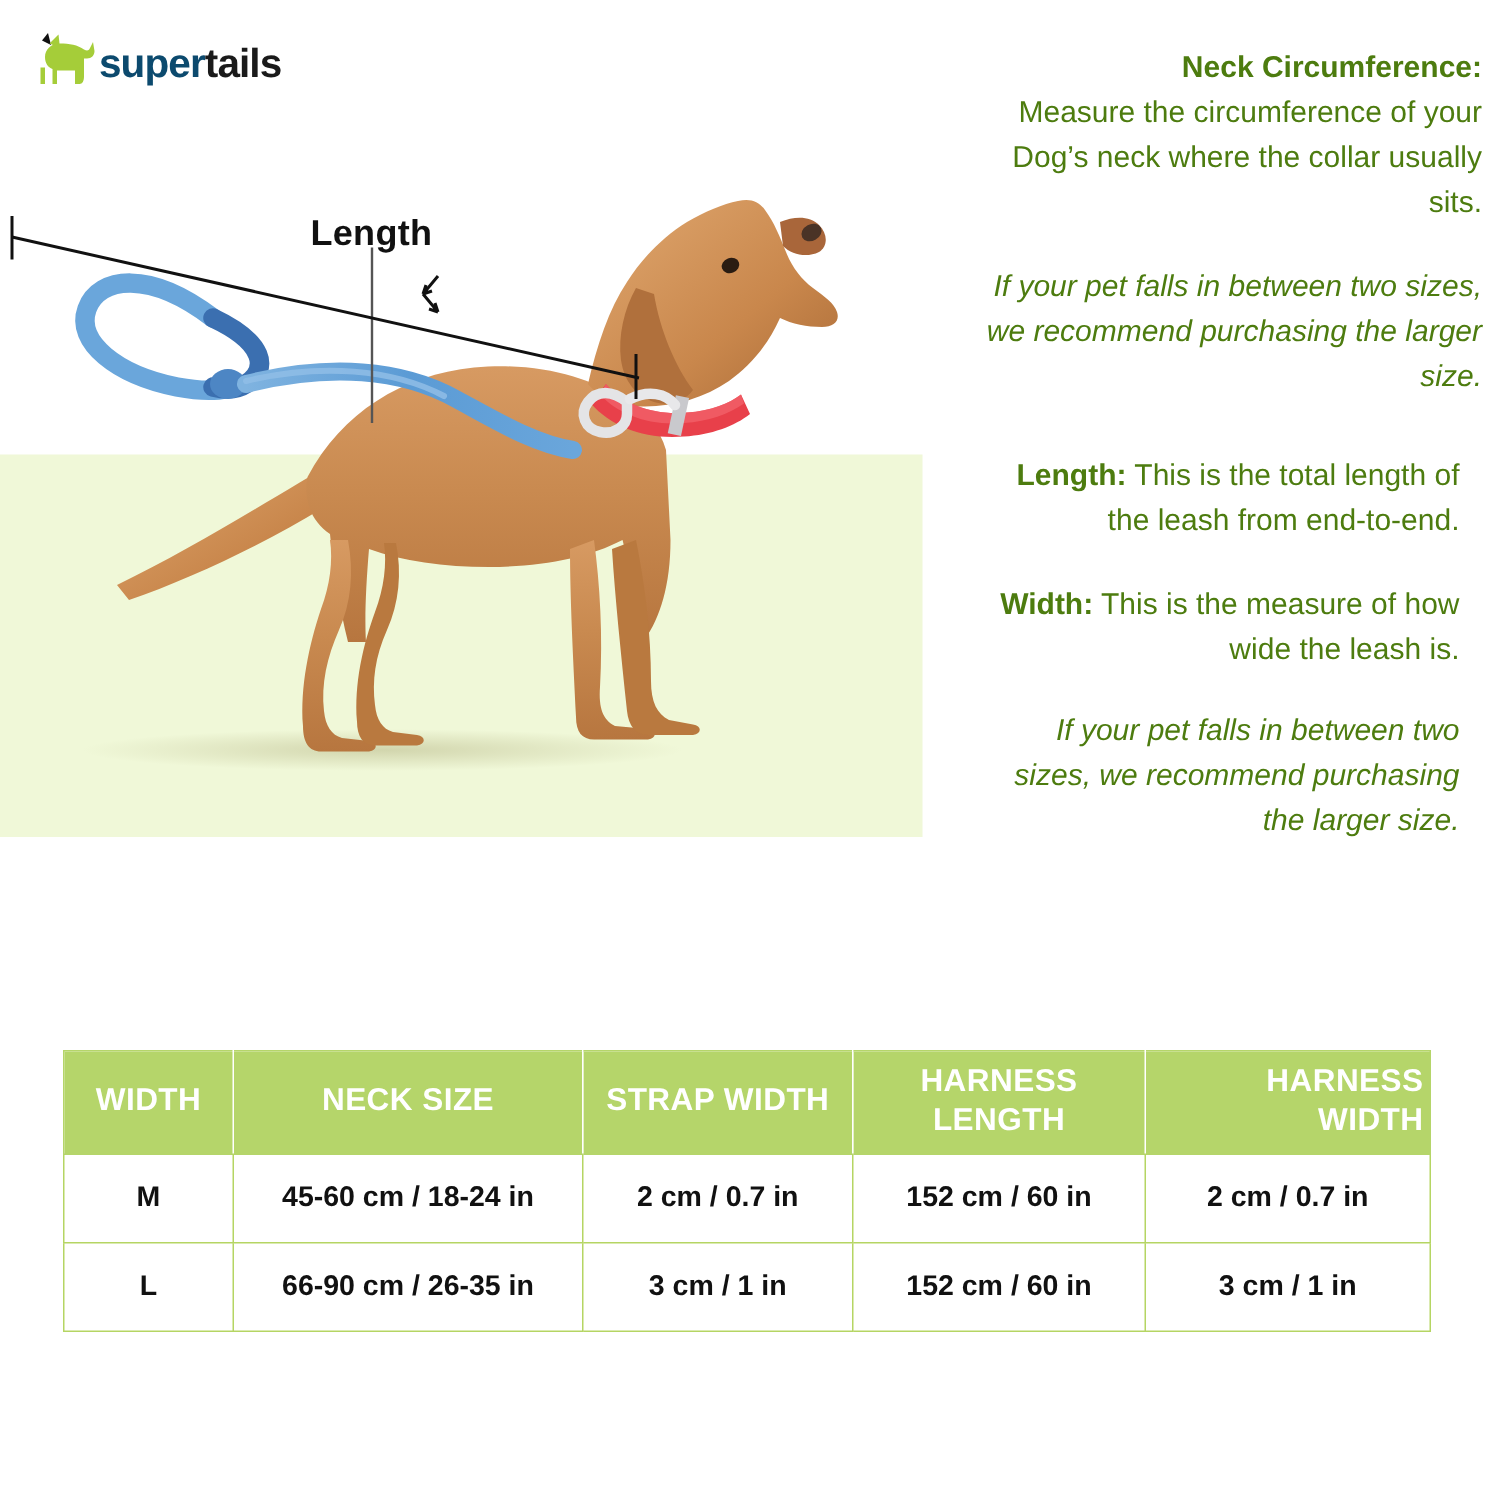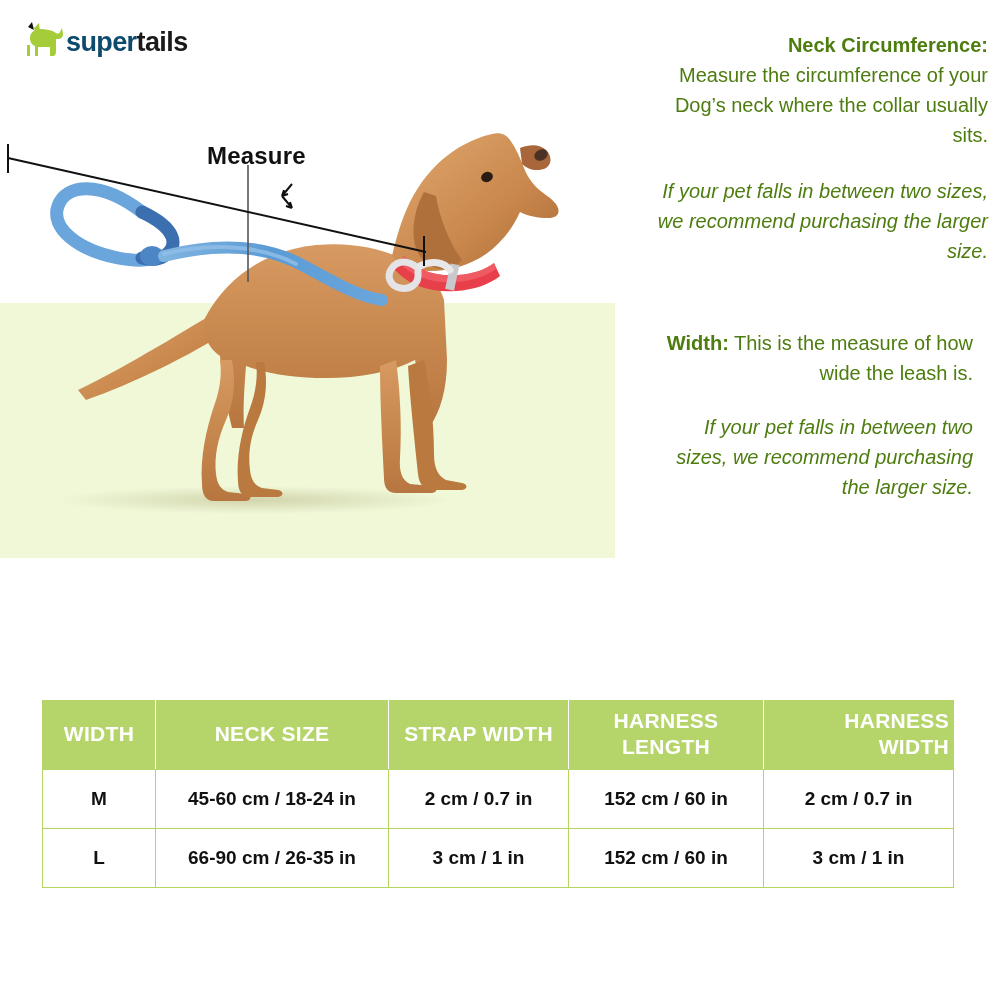--- a/index.html
+++ b/index.html
@@ -244,36 +244,40 @@
     <line x1="248" y1="105" x2="248" y2="222" stroke="#555" stroke-width="1.6"></line>
 
     <line x1="8" y1="98" x2="426" y2="192" stroke="#111" stroke-width="2"></line>
     <line x1="8" y1="84" x2="8" y2="113" stroke="#111" stroke-width="2"></line>
     <line x1="424" y1="176" x2="424" y2="206" stroke="#111" stroke-width="2"></line>
 
     <path d="M292 124 L282 136 M282 136 L288 134 M282 136 L284 130" stroke="#111" stroke-width="2" fill="none"></path>
     <path d="M282 136 L292 148 M292 148 L286 146 M292 148 L290 142" stroke="#111" stroke-width="2" fill="none"></path>
   </svg>
 
-  <div class="length-label">Measure</div>
+  <div class="length-label">Length</div>
 </div>
 
 <div class="textcol">
 
   <p class="para">
     <span class="hd">Neck Circumference:</span><br>
     <span>Measure the circumference of your Dog’s neck where the collar usually sits.</span>
   </p>
 
   <div class="gap-a"></div>
 
   <p class="para italic">If your pet falls in between two sizes, we recommend purchasing the larger size.</p>
 
   <div class="gap-b"></div>
 
+  <p class="para indent">
+    <span class="hd">Length:</span>
+    <span>This is the total length of the leash from end-to-end.</span>
+  </p>
 
   <div class="gap-c"></div>
 
   <p class="para indent">
     <span class="hd">Width:</span>
     <span>This is the measure of how wide the leash is.</span>
   </p>
 
   <div class="gap-d"></div>
 

